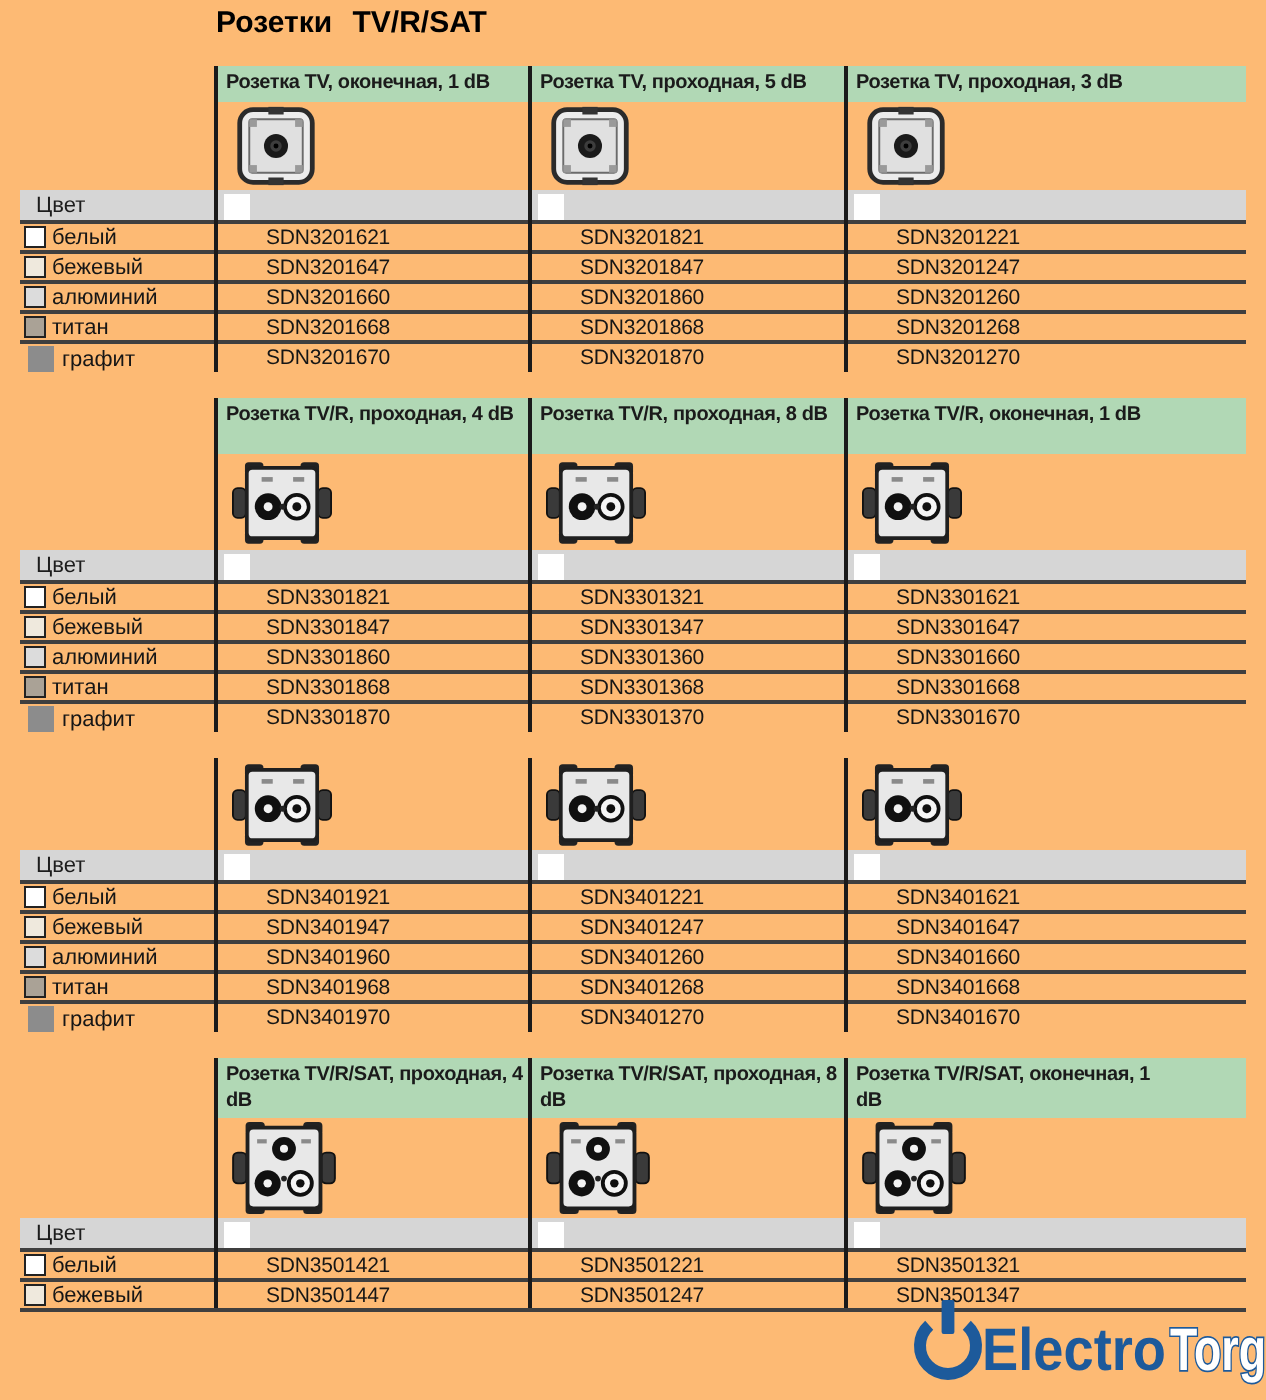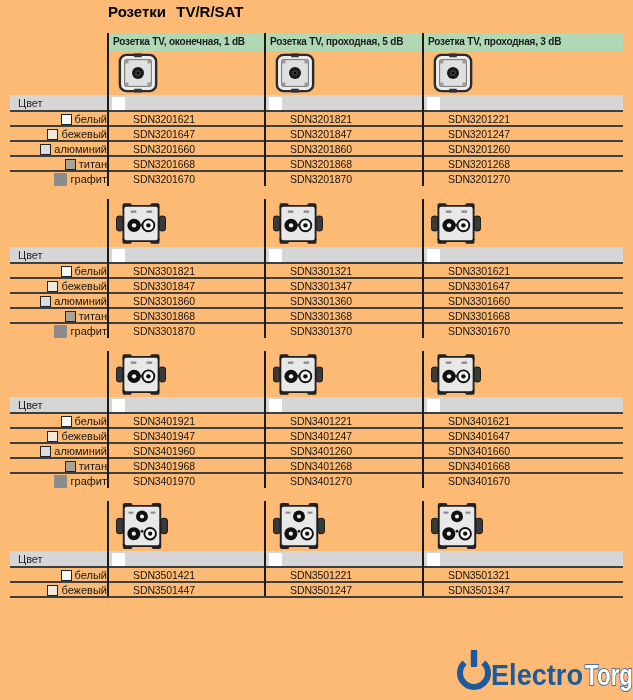--- a/index.html
+++ b/index.html
@@ -34,21 +34,21 @@
   tr.img-row.i3 td { height:46px; }
   tr.img-row.i4 td { height:50px; }
   .sock { display:block; margin-left:7px; }
   
   tr.band td { background:var(--band-gray,#d6d6d6); height:16px; }
   tr.band td.band-label { padding-left:8px; font-size:11px; color:#1d1d1d; }
   .ph { display:inline-block; width:13px; height:13px; background:#fff; margin:1px 0 0 3px; vertical-align:middle; }
   
   tr.crow td { height:15px; border-top:2px solid #3f3f3f; }
   tr.crow td.code { padding-left:24px; font-size:10.5px; letter-spacing:-0.1px; }
-  tr.crow td.cl { padding-left:2px; font-size:11px; white-space:nowrap;text-align:right; }
+  tr.crow td.cl { padding-left:2px; font-size:11px; white-space:nowrap; }
   tr.crow.last td { border-bottom:2px solid #3f3f3f; }
   .swatch { display:inline-block; width:11px; height:11px; border:1px solid #222; vertical-align:-2px; margin-right:3px; background:#fff; }
   .swatch.solid { border:none; width:13px; height:13px; margin-left:2px; margin-right:4px; vertical-align:-3px; }
   
   .wm { position:absolute; left:449px; top:644px; }
   .wm-solid { font-family:"Liberation Sans",sans-serif; font-weight:bold; font-size:30px; fill:var(--watermark-blue,#1d5a9b); }
   .wm-outline { font-family:"Liberation Sans",sans-serif; font-weight:bold; font-size:30px; fill:#ffffff; stroke:var(--watermark-blue,#1d5a9b); stroke-width:1.7; paint-order:stroke fill; }
   .wm-ic { stroke:var(--watermark-blue,#1d5a9b); fill:none; stroke-width:6; }
   .wm-bar { fill:var(--watermark-blue,#1d5a9b); }
   .defs { position:absolute; width:0; height:0; overflow:hidden; }
@@ -184,20 +184,26 @@
     </table>
 
   <table class="sec">
     <colgroup>
         <col style="width:98px">
         <col style="width:157px">
         <col style="width:158px">
         <col style="width:200px">
       </colgroup>
     <tbody>
+        <tr class="hdr h2">
+      <td></td>
+      <td class="prod vline">Розетка TV/R, проходная, 4 dB</td>
+      <td class="prod vline">Розетка TV/R, проходная, 8 dB</td>
+      <td class="prod vline"><span class="narrow">Розетка TV/R, оконечная, 1 dB</span></td>
+    </tr>
     <tr class="img-row i2">
       <td></td>
       <td class="vline">
             <svg class="sock" width="50" height="43">
               <use href="#sock-2"></use>
             </svg>
           </td>
       <td class="vline">
             <svg class="sock" width="50" height="43">
               <use href="#sock-2"></use>
@@ -314,20 +320,26 @@
     </table>
 
   <table class="sec">
     <colgroup>
         <col style="width:98px">
         <col style="width:157px">
         <col style="width:158px">
         <col style="width:200px">
       </colgroup>
     <tbody>
+        <tr class="hdr h2">
+      <td></td>
+      <td class="prod vline">Розетка TV/R/SAT, проходная, 4 dB</td>
+      <td class="prod vline">Розетка TV/R/SAT, проходная, 8 dB</td>
+      <td class="prod vline"><span class="narrow">Розетка TV/R/SAT, оконечная, 1 dB</span></td>
+    </tr>
     <tr class="img-row i4">
       <td></td>
       <td class="vline">
             <svg class="sock" width="52" height="48">
               <use href="#sock-3"></use>
             </svg>
           </td>
       <td class="vline">
             <svg class="sock" width="52" height="48">
               <use href="#sock-3"></use>

